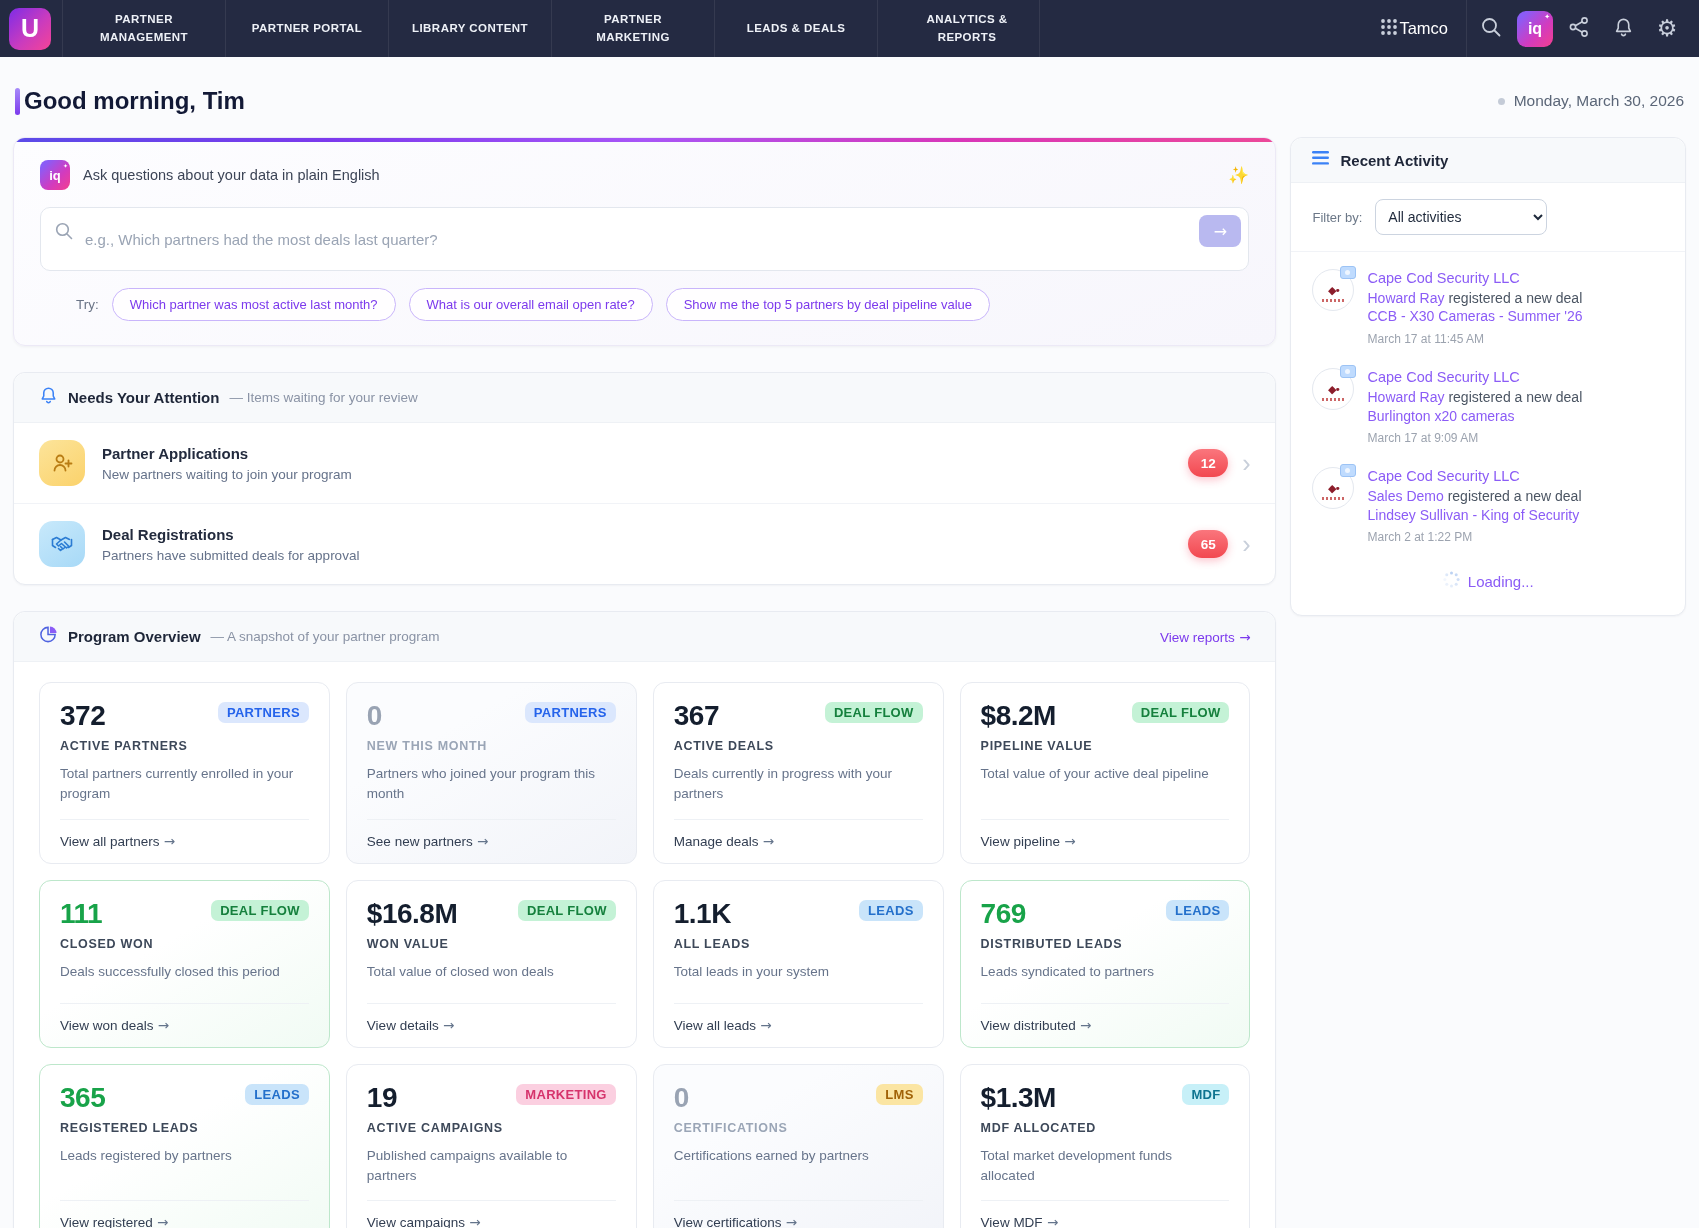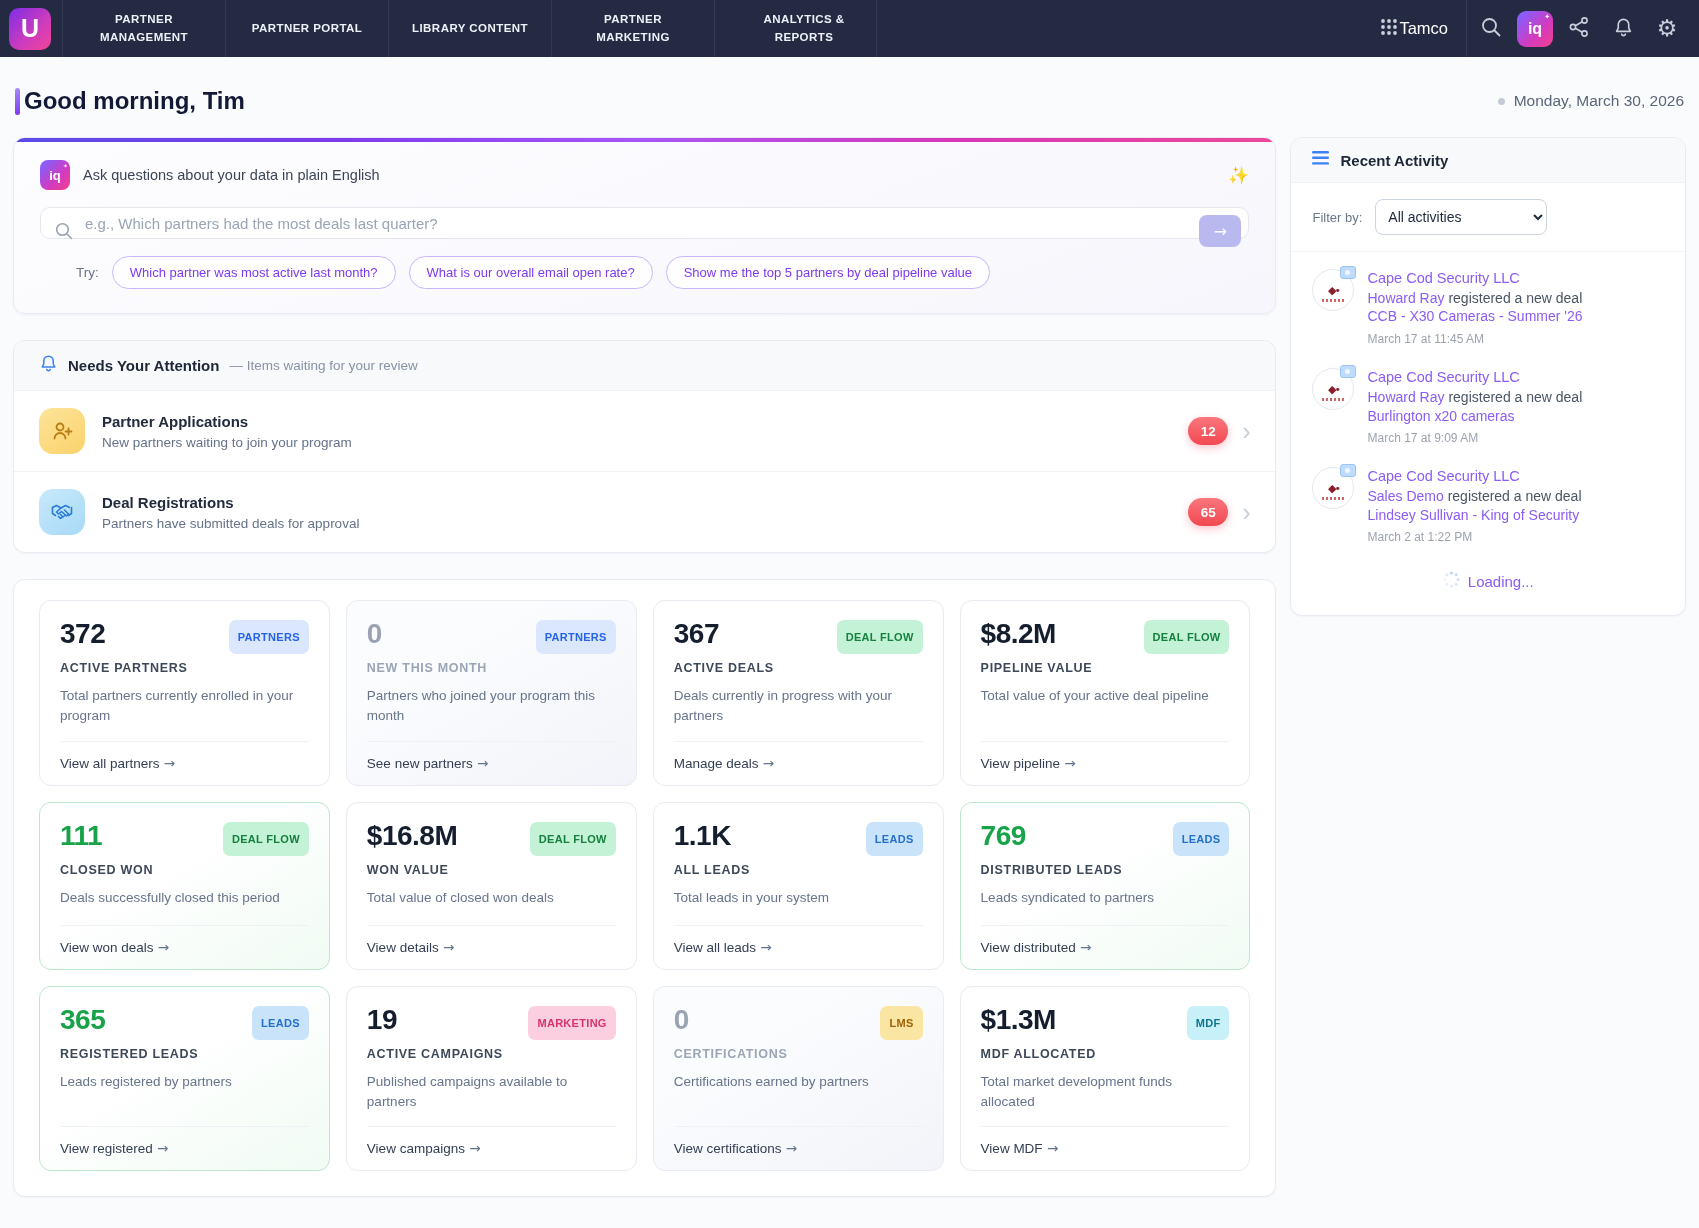--- a/index.html
+++ b/index.html
@@ -47,21 +47,21 @@
   .ai-card{ background:linear-gradient(160deg,#fdfdff,#f7f6fc); border:1px solid #ece9f6; border-radius:12px;
     overflow:hidden; box-shadow:0 1px 3px rgba(16,24,40,.05); }
   .grad-bar{ height:4px; background:linear-gradient(90deg,#5b4be8,#7c3aed,#a855f7,#d936b8,#ec4899); }
   .ai-inner{ padding:18px 26px 24px; }
   .ai-head{ display:flex; align-items:center; gap:13px; margin-bottom:17px; }
   .iq-sm{ width:30px; height:30px; border-radius:8px; font-size:13px; }
   .iq-sm::after{ font-size:6px; top:2px; right:2px; }
   .ai-title{ font-size:14.5px; color:#3c4456; }
   .sparkle{ margin-left:auto; color:#ecc43c; font-size:17px; font-family:"DejaVu Sans",sans-serif; }
   .ai-input-wrap{ position:relative; }
-  .ai-input{ width:100%; height:32px; border:1px solid #e3e7ee; border-radius:10px; background:#fff;
+  .ai-input{ width:100%; height:64px; border:1px solid #e3e7ee; border-radius:10px; background:#fff;
     padding:0 60px 0 44px; font-size:15px; color:#334155; font-family:inherit; }
   .ai-input::placeholder{ color:#9aa4b4; }
   .ai-search-icon{ position:absolute; left:14px; top:14px; }
   .ai-submit{ position:absolute; right:8px; top:8px; width:42px; height:32px; border:none; border-radius:8px;
     background:#b9b9f0; color:#fff; font-size:16px; cursor:pointer; display:flex; align-items:center; justify-content:center; }
   .ai-submit::after{ content:"→"; font-family:"DejaVu Sans",sans-serif; }
   .try-row{ display:flex; align-items:center; gap:13px; margin-top:17px;margin-left:36px; }
   .try-label{ color:#6a7486; font-size:13.5px; }
   .chip{ border:1px solid #c9b5fb; color:#7c3aed; background:#fffeff; border-radius:999px;
     padding:8px 17px; font-size:13px; cursor:pointer; white-space:nowrap; }
@@ -88,21 +88,21 @@
   .ov-head-link::after{ content:" →"; font-family:"DejaVu Sans",sans-serif; }
   .stat-grid{ display:grid; grid-template-columns:repeat(4,1fr); gap:16px; padding:20px 25px 25px; }
   .stat-card{ border:1px solid #e8ebf1; border-radius:12px; background:#fff; padding:17px 20px 13px;
     display:flex; flex-direction:column; min-height:168px; }
   .stat-card.positive{ border-color:#bde7cb; background:linear-gradient(150deg,#ffffff 40%,#f1fbf4); }
   .stat-card.muted{ background:linear-gradient(150deg,#fbfcfe 30%,#f2f4f9); }
   .stat-top{ display:flex; justify-content:space-between; align-items:flex-start; }
   .stat-value{ font-size:28px; font-weight:bold; color:#141e2e; letter-spacing:-.5px; }
   .stat-value.v-green{ color:#18a349; }
   .stat-value.v-muted{ color:#99a3b3; }
-  .stat-badge{ font-size:11px; font-weight:bold; letter-spacing:.3px; padding:11px 9px; border-radius:7px; margin-top:2px; }
+  .stat-badge{ font-size:13px; font-weight:bold; letter-spacing:.3px; padding:3px 9px; border-radius:7px; margin-top:2px; }
   .b-partners{ background:#dbe7fd; color:#2563eb; }
   .b-dealflow{ background:#c4f2d6; color:#15803d; }
   .b-leads{ background:#c9e4fa; color:#2470cb; }
   .b-marketing{ background:#fbcfe0; color:#d6336c; }
   .b-lms{ background:#fbe5a3; color:#a16207; }
   .b-mdf{ background:#c7f0f8; color:#0e7490; }
   .stat-label{ font-size:12.5px; font-weight:bold; letter-spacing:.7px; color:#3d4859; margin-top:7px; }
   .stat-label.l-muted{ color:#9aa5b6; }
   .stat-desc{ font-size:13.5px; color:#67748b; margin-top:11px; line-height:1.5; flex:1; }
   .stat-footer{ border-top:1px solid #eef1f5; margin-top:14px; padding-top:12px; }
@@ -136,20 +136,21 @@
 
 <header class="topnav">
   <div class="logo-wrap">
     <div class="logo">U</div>
   </div>
   <nav class="nav-items">
     <div class="nav-item">PARTNER MANAGEMENT</div>
     <div class="nav-item">PARTNER PORTAL</div>
     <div class="nav-item">LIBRARY CONTENT</div>
     <div class="nav-item">PARTNER MARKETING</div>
+    <div class="nav-item">LEADS &amp; DEALS</div>
     <div class="nav-item">ANALYTICS &amp; REPORTS</div>
   </nav>
   <div class="nav-right">
     <button class="workspace">
       <span>
         <svg width="18" height="18" viewBox="0 0 18 18">
             <g fill="#c9cfdb">
           <circle cx="3" cy="3" r="1.9"></circle>
               <circle cx="9" cy="3" r="1.9"></circle>
               <circle cx="15" cy="3" r="1.9"></circle>
@@ -289,20 +290,31 @@
             <div class="att-desc">Partners have submitted deals for approval</div>
           </div>
           <div class="att-right">
             <span class="count-badge">65</span>
             <span class="chev">›</span>
           </div>
         </div>
       </section>
 
       <section class="card">
+        <div class="sec-head">
+          <span>
+            <svg width="19" height="19" viewBox="0 0 20 20">
+              <path d="M9.5 2.5a7.5 7.5 0 1 0 7.5 7.5H9.5z" fill="none" stroke="#4f63e0" stroke-width="1.6"></path>
+              <path d="M11.5 1.5a7.5 7.5 0 0 1 7 7h-7z" fill="#8b5cf6"></path>
+            </svg>
+          </span>
+          <span class="sec-title">Program Overview</span>
+          <span class="sec-sub">— A snapshot of your partner program</span>
+          <a class="ov-head-link">View reports</a>
+        </div>
         <div class="stat-grid">
 
           <div class="stat-card">
             <div class="stat-top">
               <div class="stat-value">372</div>
               <span class="stat-badge b-partners">PARTNERS</span>
             </div>
             <div class="stat-label">ACTIVE PARTNERS</div>
             <div class="stat-desc">Total partners currently enrolled in your program</div>
             <div class="stat-footer"><a class="stat-link">View all partners</a></div>

